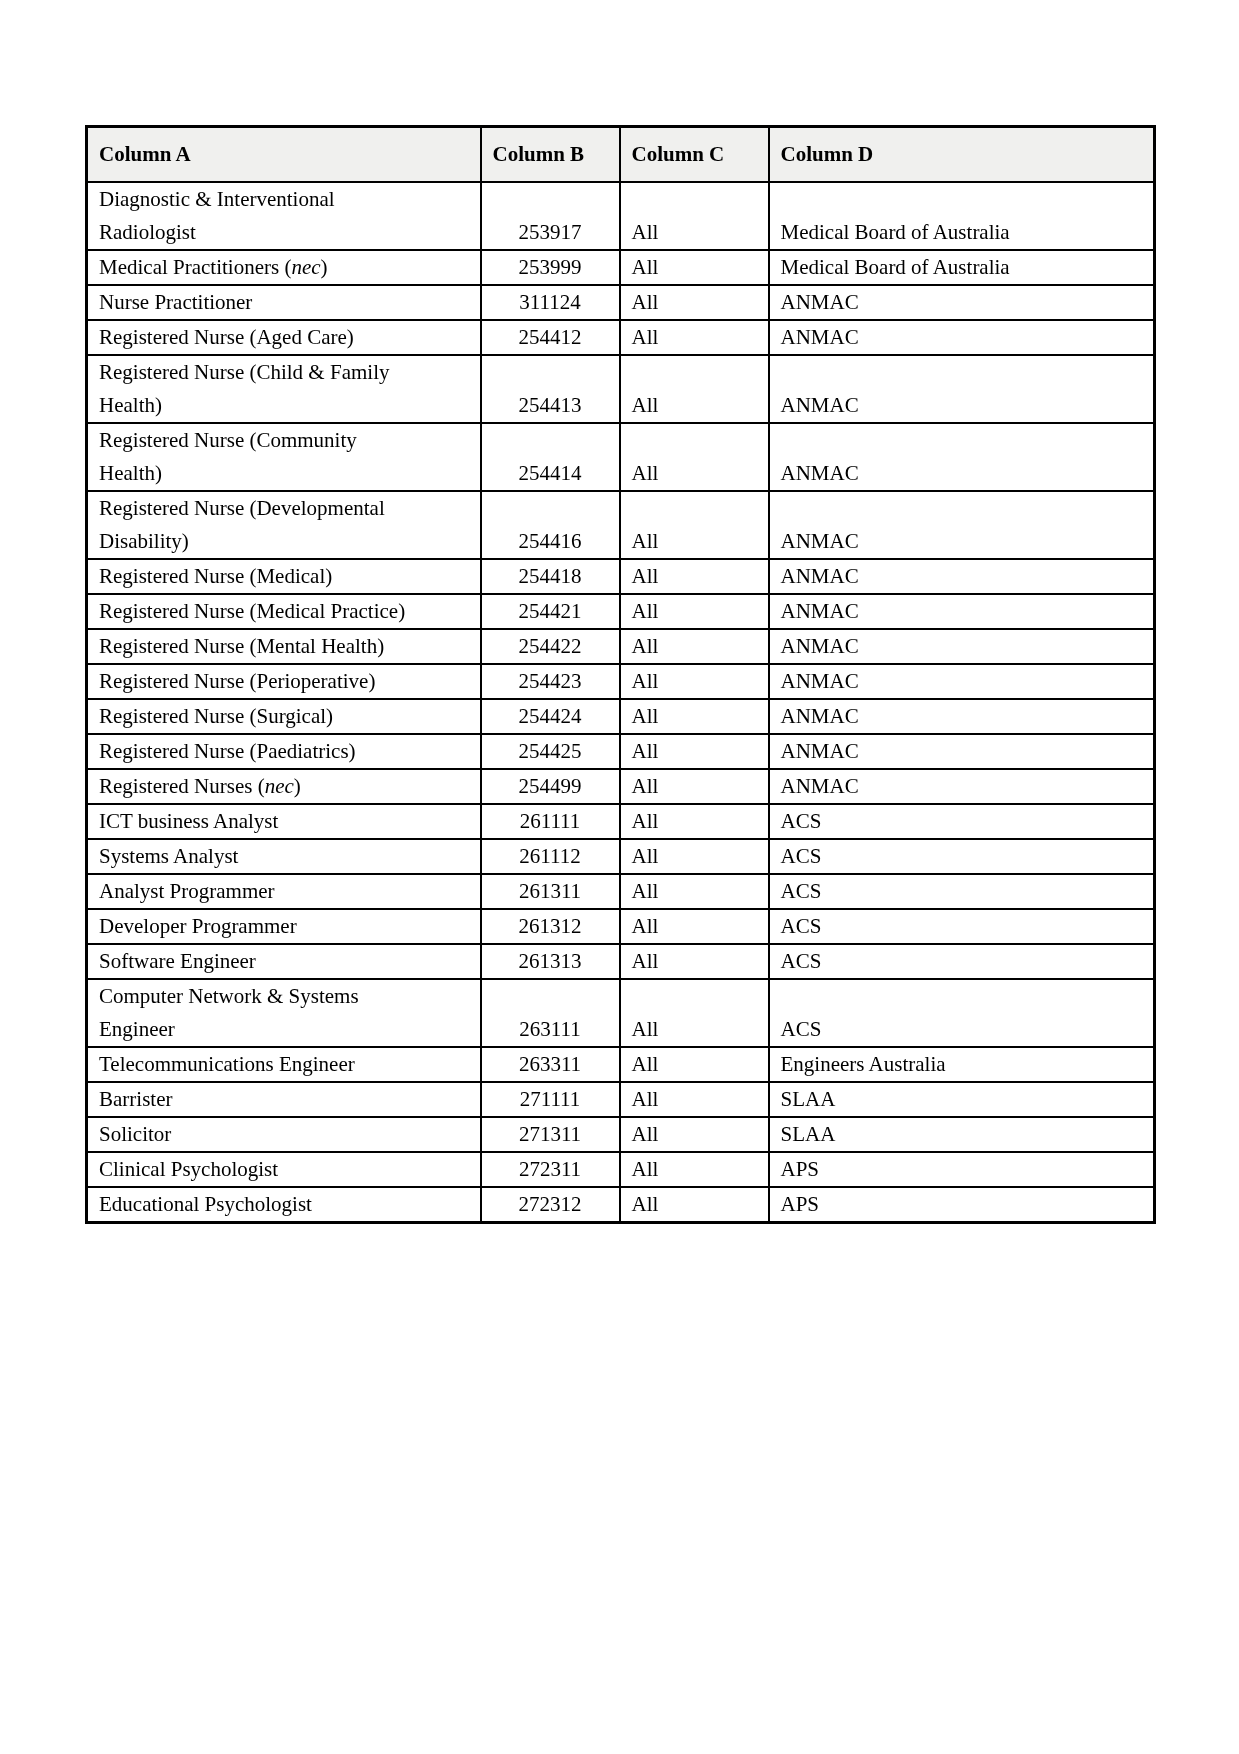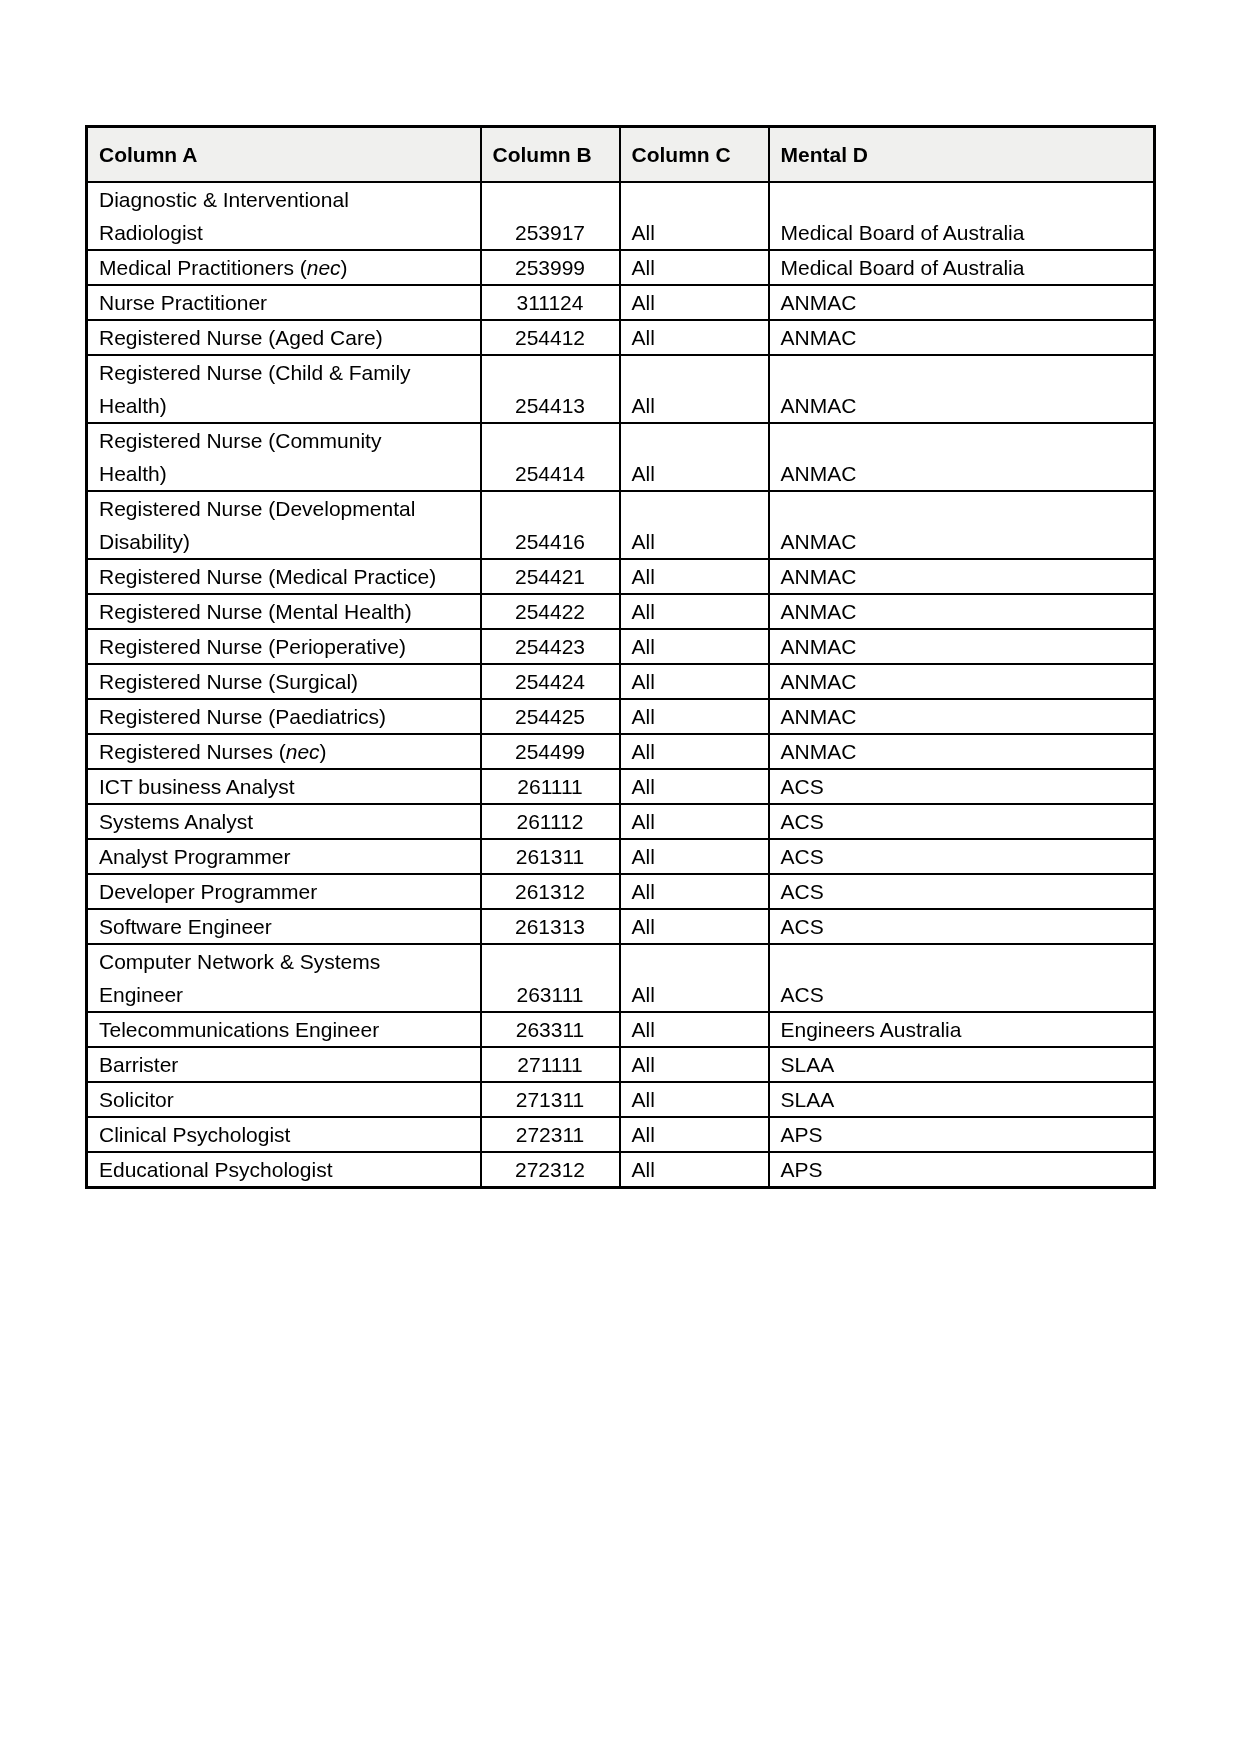--- a/index.html
+++ b/index.html
@@ -6,21 +6,21 @@
     margin: 0;
     padding: 0;
     background: #ffffff;
   }
   .page {
     position: relative;
     width: 1239px;
     height: 1754px;
     background: var(--page-bg, #ffffff);
     overflow: hidden;
-    font-family: Liberation Sans, sans-serif;
+    font-family: Liberation Serif, serif;
     color: #000000;
   }
   table.occupation-table {
     position: absolute;
     left: 85px;
     top: 125px;
     width: 1068px;
     border-collapse: collapse;
     table-layout: fixed;
     border: 3px solid #000000;
@@ -67,21 +67,21 @@
       <col style="width:394px">
       <col style="width:139px">
       <col style="width:149px">
       <col style="width:386px">
     </colgroup>
     <thead>
       <tr class="col-labels">
         <th>Column A</th>
         <th>Column B</th>
         <th>Column C</th>
-        <th>Mental D</th>
+        <th>Column D</th>
       </tr>
     </thead>
     <tbody class="data-rows">
   <tr>
     <td class="occupation-cell">Diagnostic &amp; Interventional<br>Radiologist</td>
     <td class="code-cell">253917</td>
     <td class="country-cell">All</td>
     <td class="authority-cell">Medical Board of Australia</td>
   </tr>
 
@@ -124,20 +124,26 @@
 
 
   <tr>
     <td class="occupation-cell">Registered Nurse (Developmental<br>Disability)</td>
     <td class="code-cell">254416</td>
     <td class="country-cell">All</td>
     <td class="authority-cell">ANMAC</td>
   </tr>
 
 
+  <tr>
+    <td class="occupation-cell">Registered Nurse (Medical)</td>
+    <td class="code-cell">254418</td>
+    <td class="country-cell">All</td>
+    <td class="authority-cell">ANMAC</td>
+  </tr>
 
   <tr>
     <td class="occupation-cell">Registered Nurse (Medical Practice)</td>
     <td class="code-cell">254421</td>
     <td class="country-cell">All</td>
     <td class="authority-cell">ANMAC</td>
   </tr>
 
   <tr>
     <td class="occupation-cell">Registered Nurse (Mental Health)</td>

